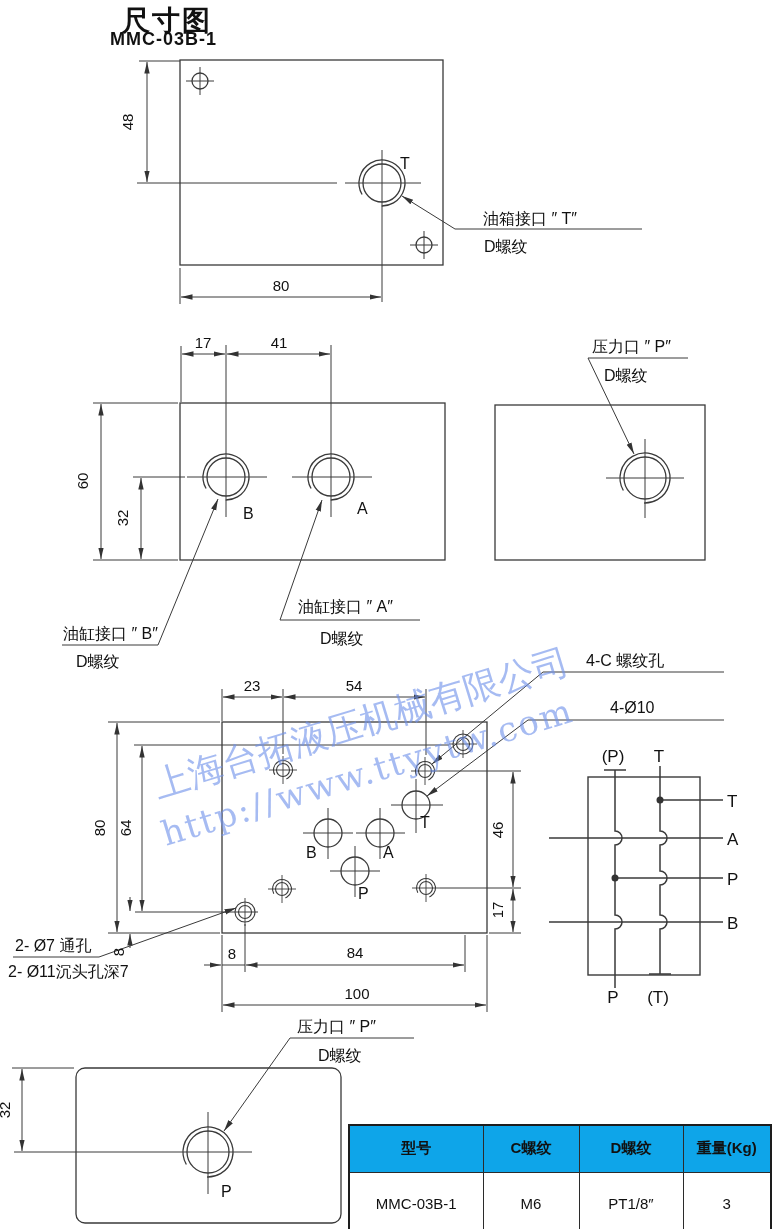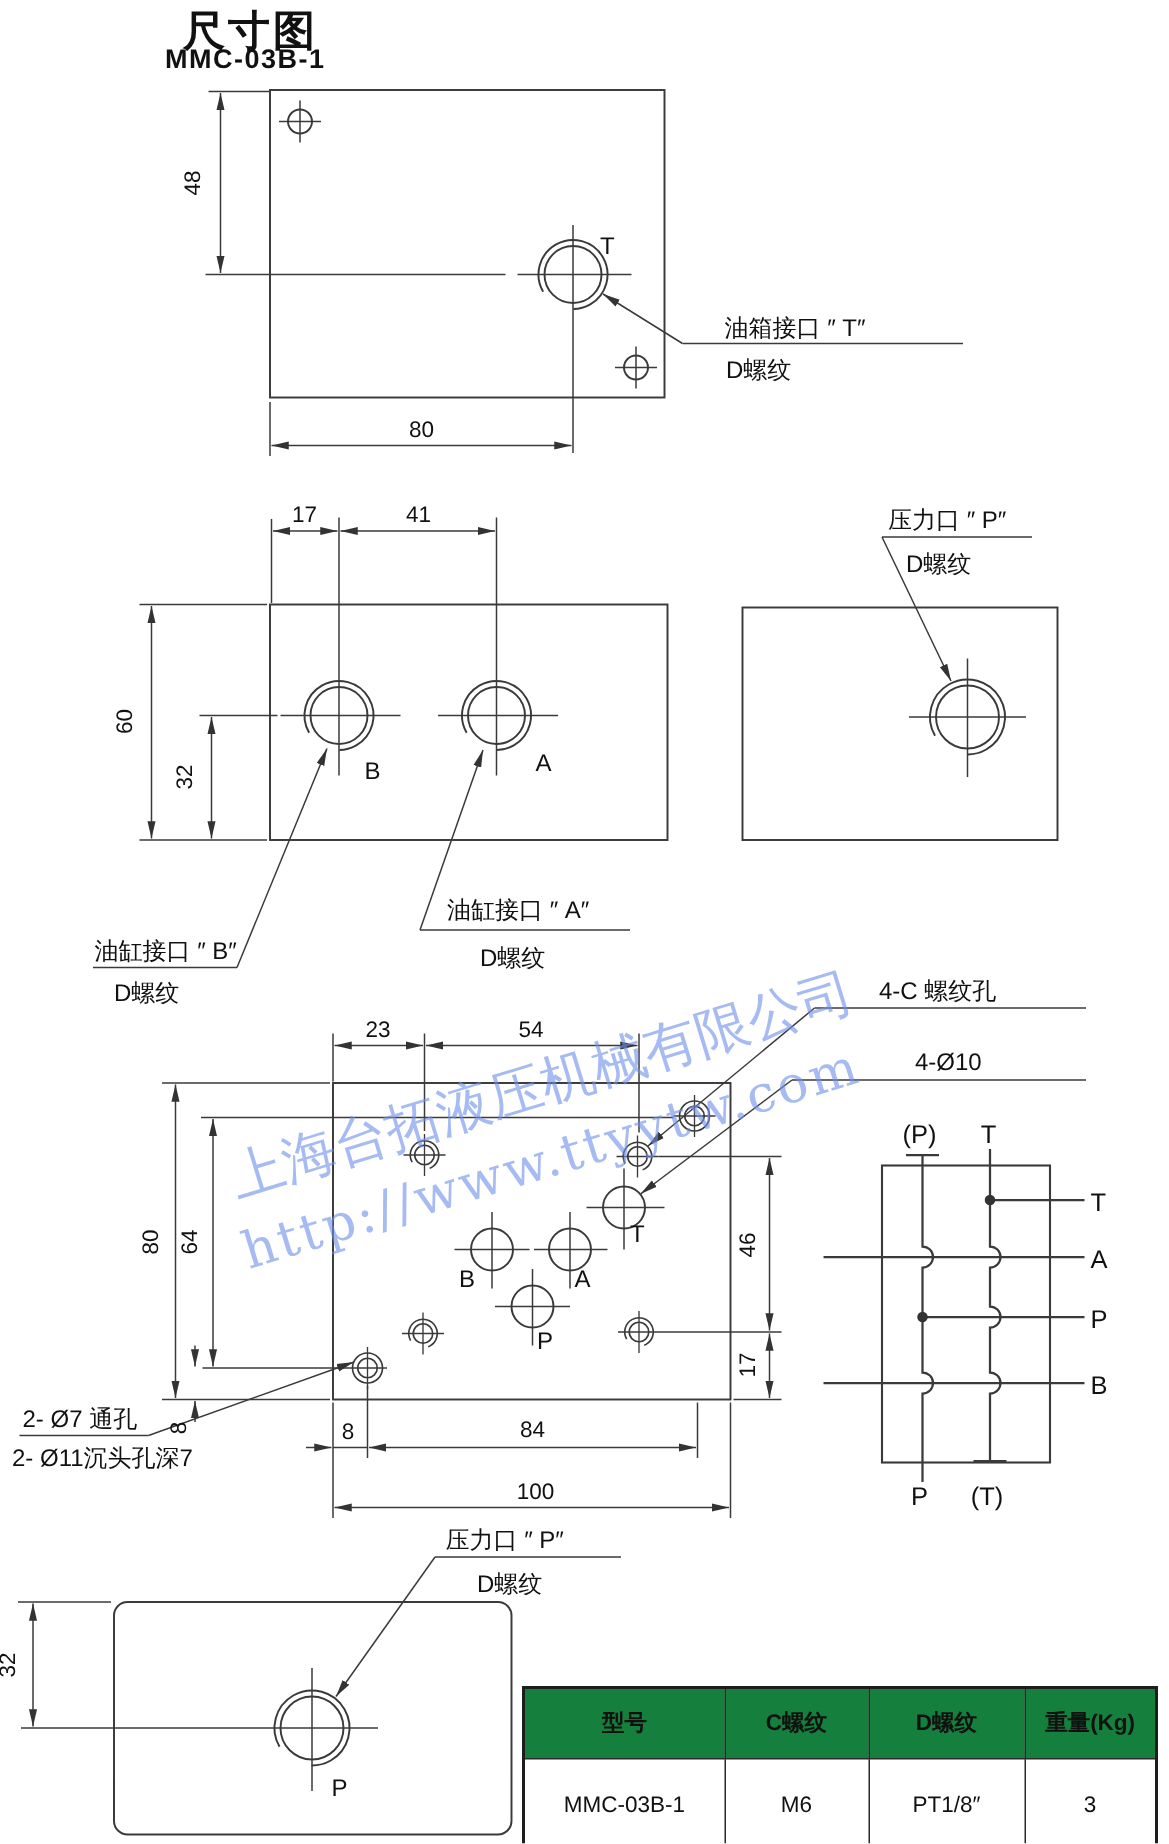--- a/index.html
+++ b/index.html
@@ -9,21 +9,21 @@
   .model{position:absolute;left:110px;top:29px;font-size:18px;font-weight:bold;letter-spacing:1px;}
   svg text{font-family:"Liberation Sans",sans-serif;fill:#111;}
   svg .dim{font-size:15px;}
   svg .ann{font-size:16px;}
   svg .port{font-size:16px;}
   svg .sch{font-size:17px;}
   svg .wm{font-family:"DejaVu Serif","Liberation Serif",serif;fill:#6f92ea;fill-opacity:0.62;}
   .spec-table{position:absolute;left:348px;top:1124px;width:422px;border-collapse:collapse;
               table-layout:fixed;font-size:15px;text-align:center;}
   .spec-table th,.spec-table td{border:1px solid #2b2b2b;padding:0;}
-  .spec-table thead tr{height:47px;background:#15803d;}
+  .spec-table thead tr{height:47px;background:#0ea5e9;}
   .spec-table tbody tr{height:64px;background:#fff;}
   .spec-table{border:2px solid #1d1d1d;}
   .spec-table th{font-weight:bold;}
 </style>
 </head>
 <body>
 
 <div class="page">
 
   <div class="title">尺寸图</div>

